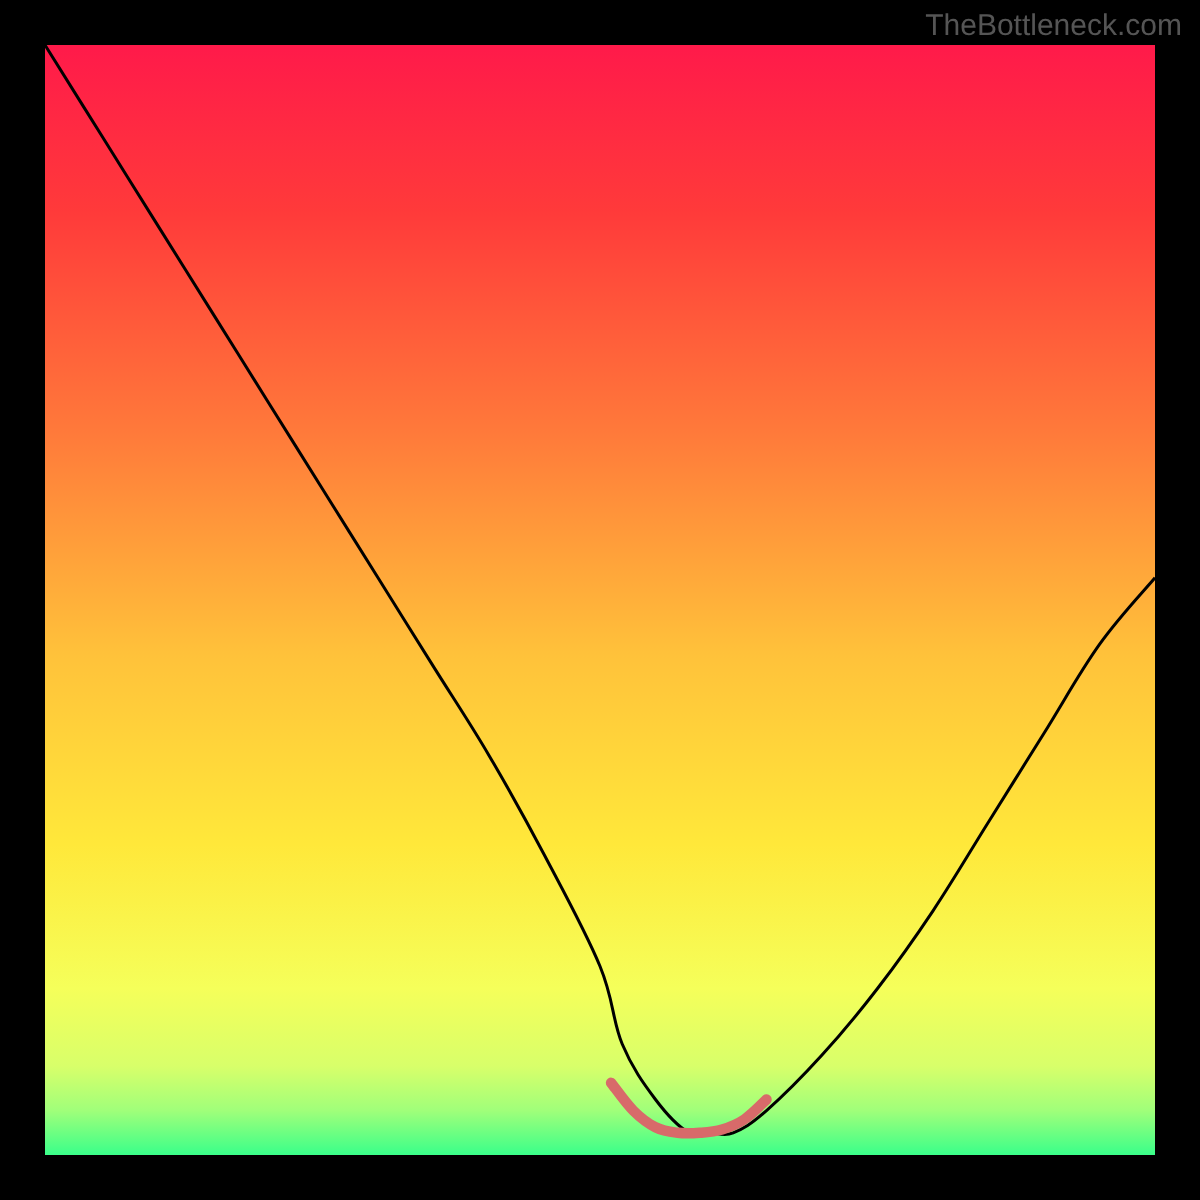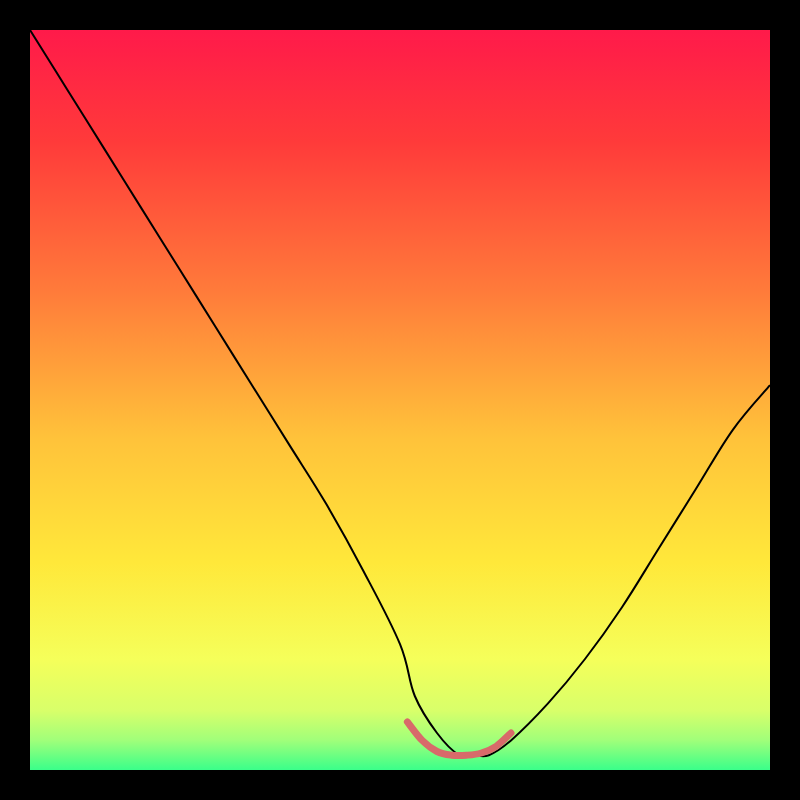--- a/index.html
+++ b/index.html
@@ -46,13 +46,14 @@
           <stop offset="85%" stop-color="#f5ff5a"></stop>
           <stop offset="92%" stop-color="#d8ff6a"></stop>
           <stop offset="96%" stop-color="#a0ff7a"></stop>
           <stop offset="100%" stop-color="#3aff8a"></stop>
         </linearGradient>
     </defs>
     <rect id="plot-bg" fill="url(#bg-grad)" x="30" y="30" width="740" height="740"></rect>
     <path id="curve-main" fill="none" d="M 30 30 C 36.66 40.65599999999999 53.68 67.88799999999993 67 89.19999999999993 C 80.32 110.51199999999993 90.68 127.08799999999997 104 148.39999999999998 C 117.32 169.712 127.68 186.28800000000004 141 207.60000000000002 C 154.32 228.912 164.68 245.48799999999997 178 266.79999999999995 C 191.32 288.11199999999997 201.68 304.688 215 326 C 228.32 347.312 238.68 363.888 252 385.2 C 265.32 406.512 275.68 423.08799999999997 289 444.4 C 302.32 465.712 312.68 480.956 326 503.6 C 339.32 526.244 349.68 544.892 363 570.2 C 376.32 595.508 390.676 621.556 400 644.2 C 409.324 666.844 408.14 680.016 414.8 696 C 421.46000000000004 711.984 429.00800000000004 722.3439999999999 437.00000000000006 733 C 444.9920000000001 743.6560000000001 452.54 751.2040000000001 459.2 755.2 C 465.85999999999996 759.196 468.67199999999997 755.2 474 755.2 C 479.32800000000003 755.2 482.14 757.864 488.8 755.2 C 495.46000000000004 752.5360000000001 500.344 749.7239999999999 511 740.4 C 521.656 731.076 534.68 718.052 548 703.4 C 561.32 688.7479999999999 571.68 676.316 585 659 C 598.32 641.684 608.68 627.1800000000001 622 607.2 C 635.32 587.22 645.68 569.312 659 548 C 672.32 526.688 682.68 510.112 696 488.8 C 709.32 467.488 719.68 448.248 733 429.59999999999997 C 746.32 410.95199999999994 763.34 393.192 770 385.2" stroke="#000000" stroke-width="2"></path>
     <path id="curve-highlight" fill="none" stroke-linecap="round" stroke-linejoin="round" d="M 407.40000000000003 721.9 C 410.064 725.23 416.872 735.072 422.20000000000005 740.4 C 427.5280000000001 745.728 431.6720000000001 748.836 437.00000000000006 751.5 C 442.32800000000003 754.164 446.472 754.534 451.79999999999995 755.2 C 457.12799999999993 755.8660000000001 461.27199999999993 755.5996 466.59999999999997 755.2 C 471.928 754.8004000000001 476.07199999999995 754.5784 481.4 752.98 C 486.728 751.3816 490.87199999999996 749.9164000000001 496.2 746.32 C 501.528 742.7236 508.336 735.3976 511 733" stroke="#d86a6a" stroke-width="7"></path>
   </svg>
+  <div class="watermark">TheBottleneck.com</div>
 </div>
 
 </body></html>

